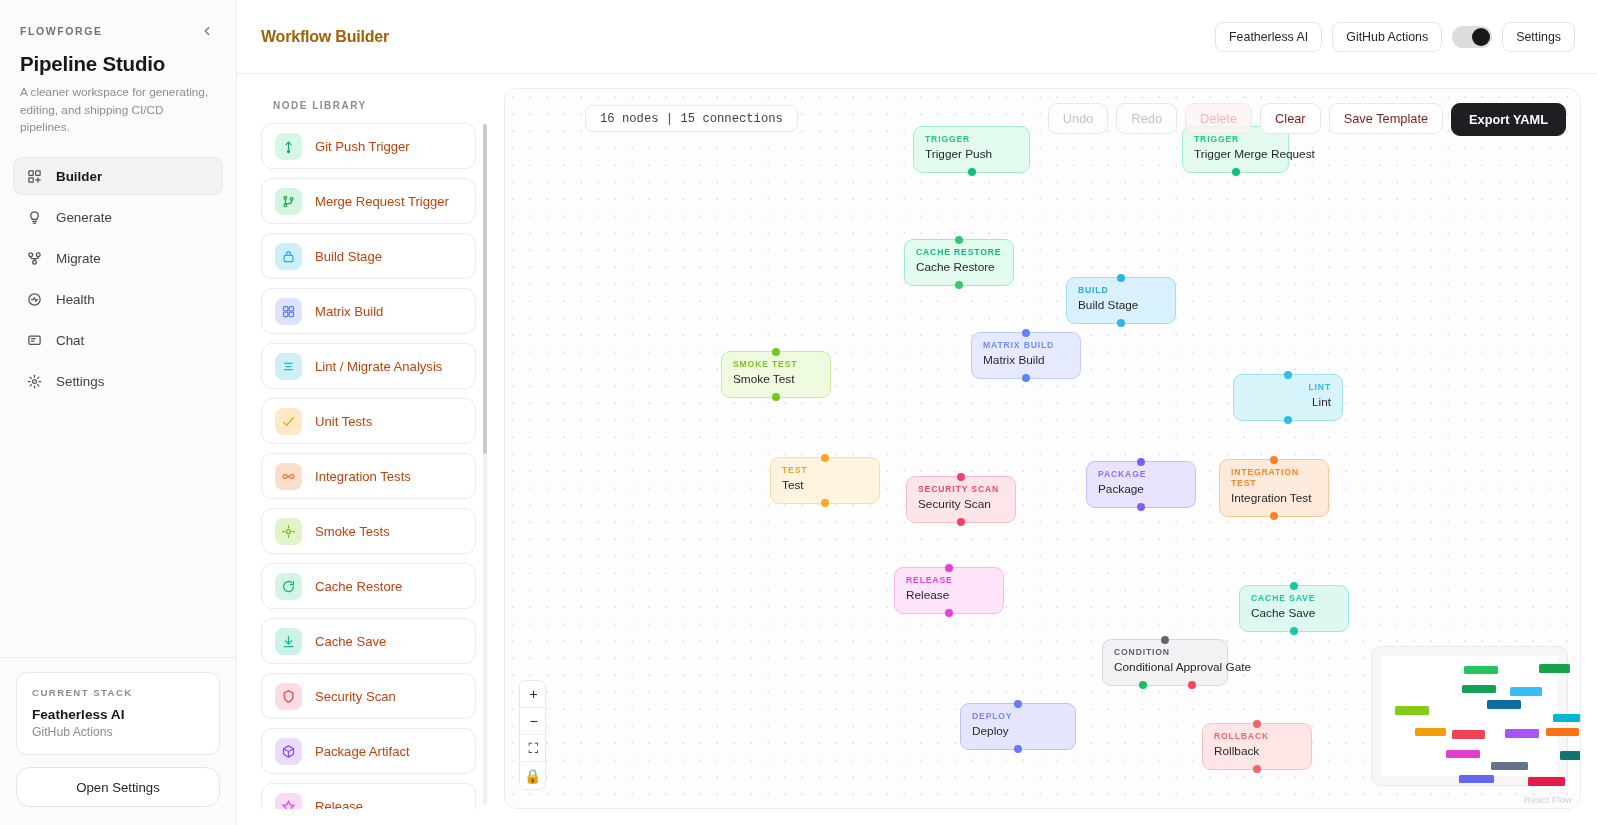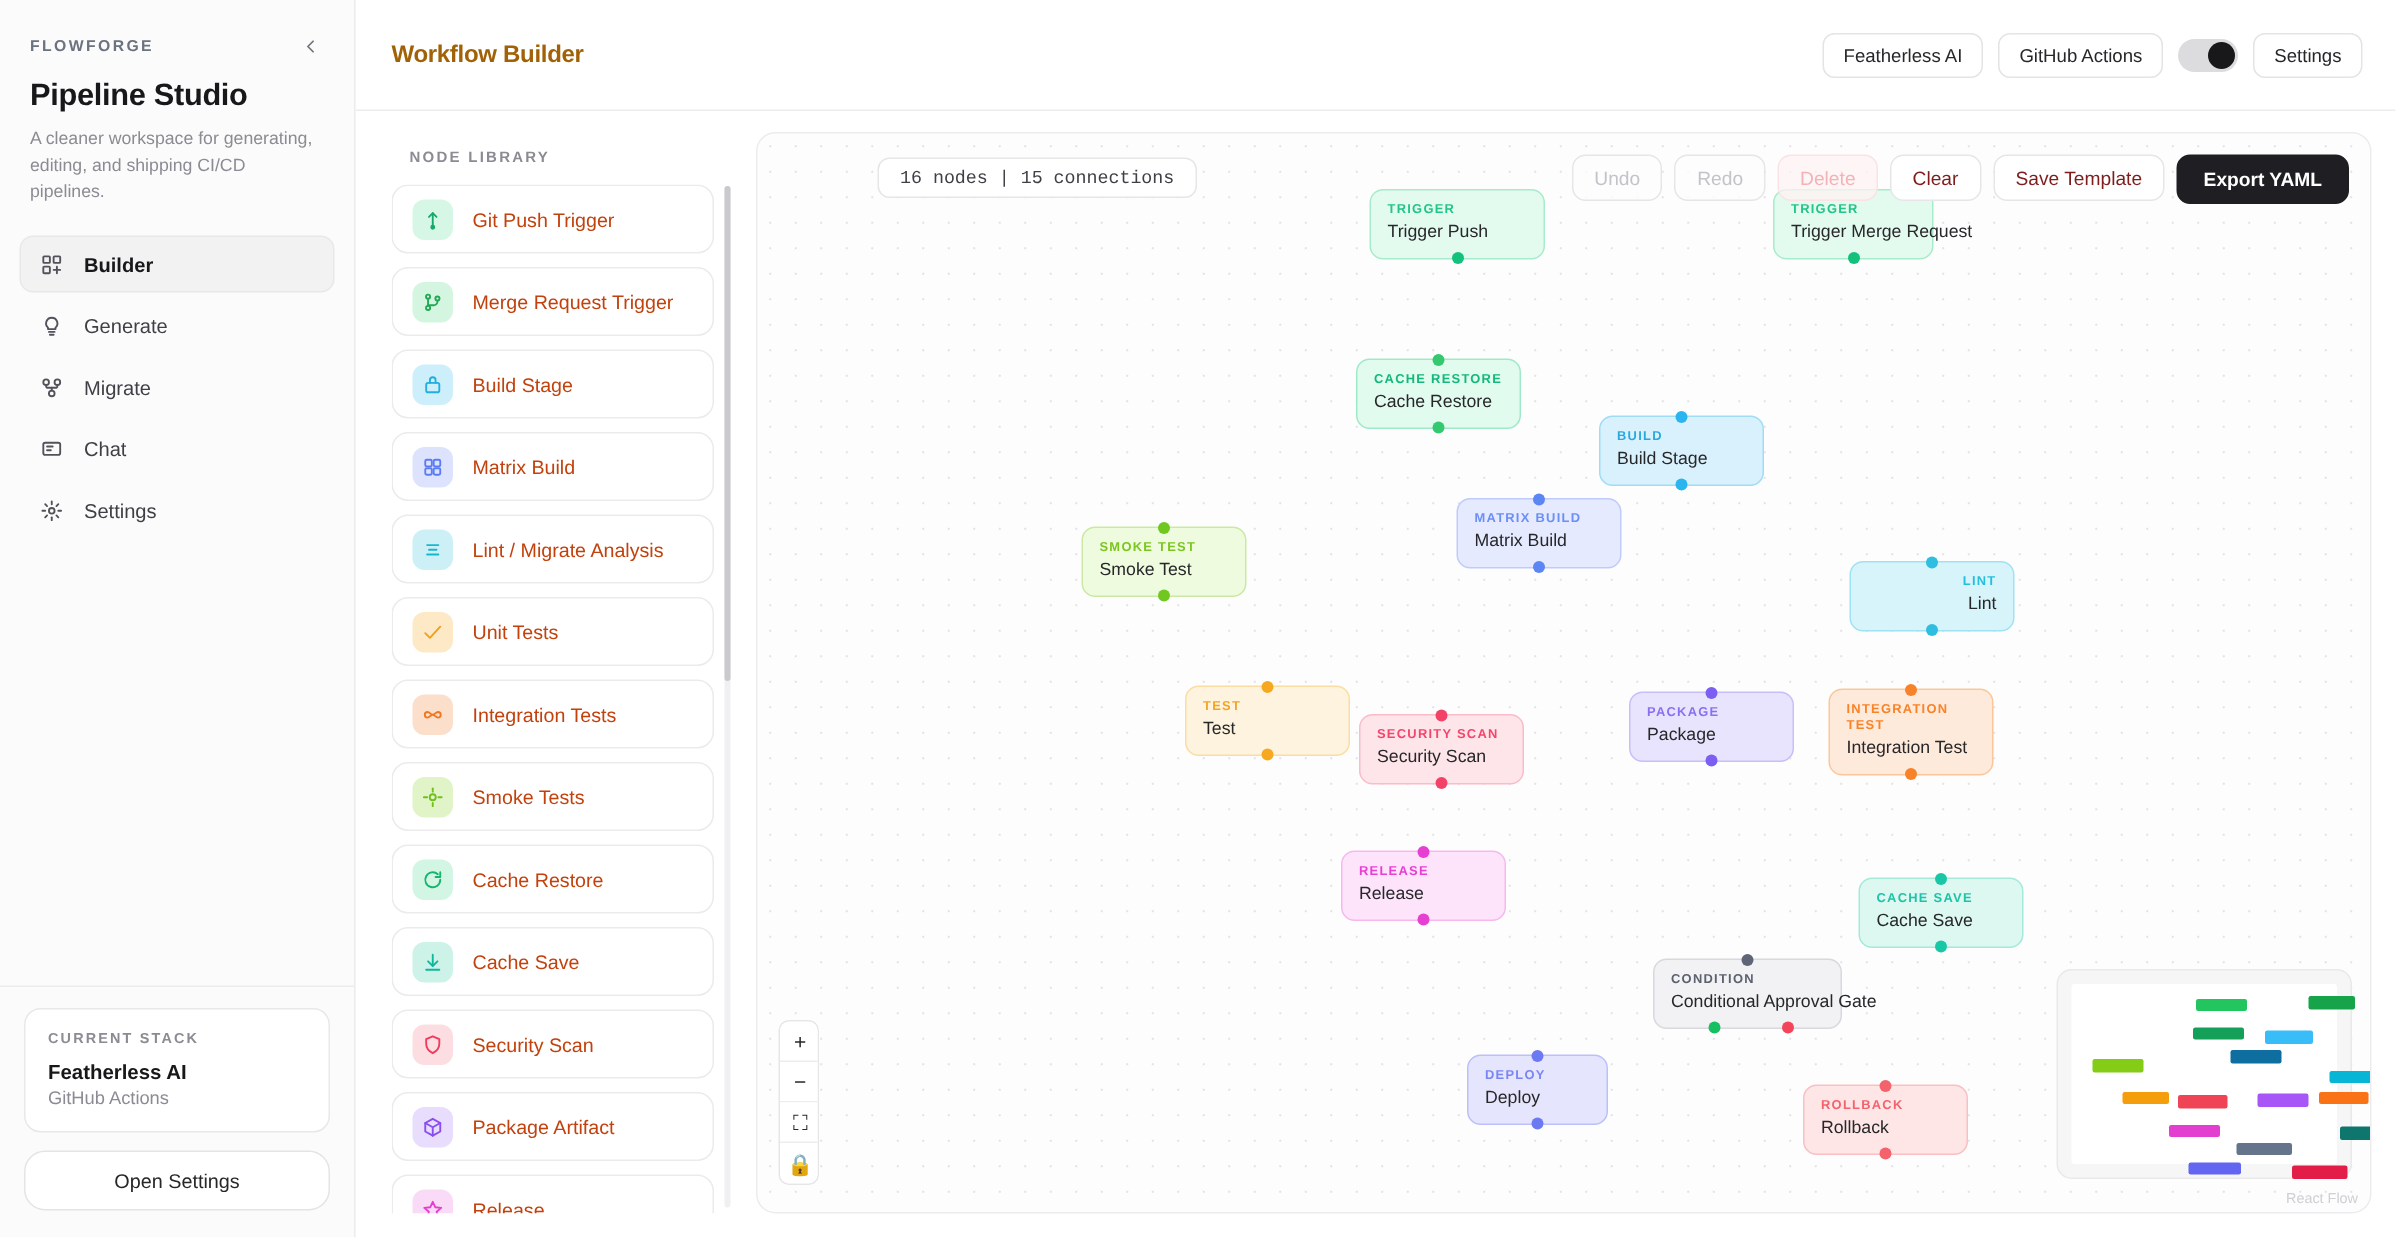--- a/index.html
+++ b/index.html
@@ -237,20 +237,29 @@
           <span class="nav-ico">
             <svg width="15" height="15" viewBox="0 0 24 24" fill="none" stroke="currentColor" stroke-width="2" stroke-linecap="round" stroke-linejoin="round">
               <circle cx="12" cy="18" r="3"></circle>
               <circle cx="6" cy="6" r="3"></circle>
               <circle cx="18" cy="6" r="3"></circle>
               <path d="M18 9v1a2 2 0 0 1-2 2H8a2 2 0 0 1-2-2V9"></path>
               <path d="M12 12v3"></path>
             </svg>
           </span>
           <span>Migrate</span>
+        </div>
+        <div class="nav-item">
+          <span class="nav-ico">
+            <svg width="15" height="15" viewBox="0 0 24 24" fill="none" stroke="currentColor" stroke-width="2" stroke-linecap="round" stroke-linejoin="round">
+              <circle cx="12" cy="12" r="9"></circle>
+              <polyline points="7 12 10 12 12 9 14 15 16 12 17 12"></polyline>
+            </svg>
+          </span>
+          <span>Health</span>
         </div>
         <div class="nav-item">
           <span class="nav-ico">
             <svg width="15" height="15" viewBox="0 0 24 24" fill="none" stroke="currentColor" stroke-width="2" stroke-linecap="round" stroke-linejoin="round">
               <rect x="3" y="5" width="18" height="13" rx="2"></rect>
               <line x1="7" y1="9" x2="13" y2="9"></line>
               <line x1="7" y1="13" x2="11" y2="13"></line>
             </svg>
           </span>
           <span>Chat</span>
@@ -494,21 +503,21 @@
               <div class="ttl">Smoke Test</div>
               <span class="port in" style="background:#6fc71f"></span>
               <span class="port out" style="background:#6fc71f"></span>
             </div>
             <div class="node" id="n-lint" style="left: 728px; top: 285px; width: 110px; background: rgb(215, 244, 251); border-color: rgb(159, 226, 242); text-align: right;">
               <div class="cat" style="color:#25bfdc">LINT</div>
               <div class="ttl">Lint</div>
               <span class="port in" style="background:#2fbde0"></span>
               <span class="port out" style="background:#2fbde0"></span>
             </div>
-            <div class="node" id="n-test" style="left: 285px; top: 368px; width: 110px; background: rgb(254, 243, 222); border-color: rgb(251, 221, 163);">
+            <div class="node" id="n-test" style="left: 265px; top: 368px; width: 110px; background: rgb(254, 243, 222); border-color: rgb(251, 221, 163);">
               <div class="cat" style="color:#f2a524">TEST</div>
               <div class="ttl">Test</div>
               <span class="port in" style="background:#f6a81f"></span>
               <span class="port out" style="background:#f6a81f"></span>
             </div>
             <div class="node" id="n-security-scan" style="left: 401px; top: 387px; width: 110px; background: rgb(254, 229, 234); border-color: rgb(250, 188, 201);">
               <div class="cat" style="color:#f4456c">SECURITY SCAN</div>
               <div class="ttl">Security Scan</div>
               <span class="port in" style="background:#f34268"></span>
               <span class="port out" style="background:#f34268"></span>
@@ -537,21 +546,21 @@
               <span class="port in" style="background:#19c7a6"></span>
               <span class="port out" style="background:#19c7a6"></span>
             </div>
             <div class="node" id="n-condition" style="left: 597px; top: 550px; width: 126px; background: rgb(242, 242, 244); border-color: rgb(216, 216, 222);">
               <div class="cat" style="color:#5c6170">CONDITION</div>
               <div class="ttl">Conditional Approval Gate</div>
               <span class="port in" style="background:#5f6577"></span>
               <span class="port" style="background:#16c060;bottom:-4px;left:32%"></span>
               <span class="port" style="background:#f4445a;bottom:-4px;left:72%"></span>
             </div>
-            <div class="node" id="n-deploy" style="left: 473px; top: 614px; width: 94px; background: rgb(229, 230, 253); border-color: rgb(188, 192, 250);">
+            <div class="node" id="n-deploy" style="left: 455px; top: 614px; width: 116px; background: rgb(229, 230, 253); border-color: rgb(188, 192, 250);">
               <div class="cat" style="color:#7a85f4">DEPLOY</div>
               <div class="ttl">Deploy</div>
               <span class="port in" style="background:#6b79f2"></span>
               <span class="port out" style="background:#6b79f2"></span>
             </div>
             <div class="node" id="n-rollback" style="left: 697px; top: 634px; width: 110px; background: rgb(254, 230, 231); border-color: rgb(249, 191, 194);">
               <div class="cat" style="color:#f4636d">ROLLBACK</div>
               <div class="ttl">Rollback</div>
               <span class="port in" style="background:#f4626c"></span>
               <span class="port out" style="background:#f4626c"></span>

